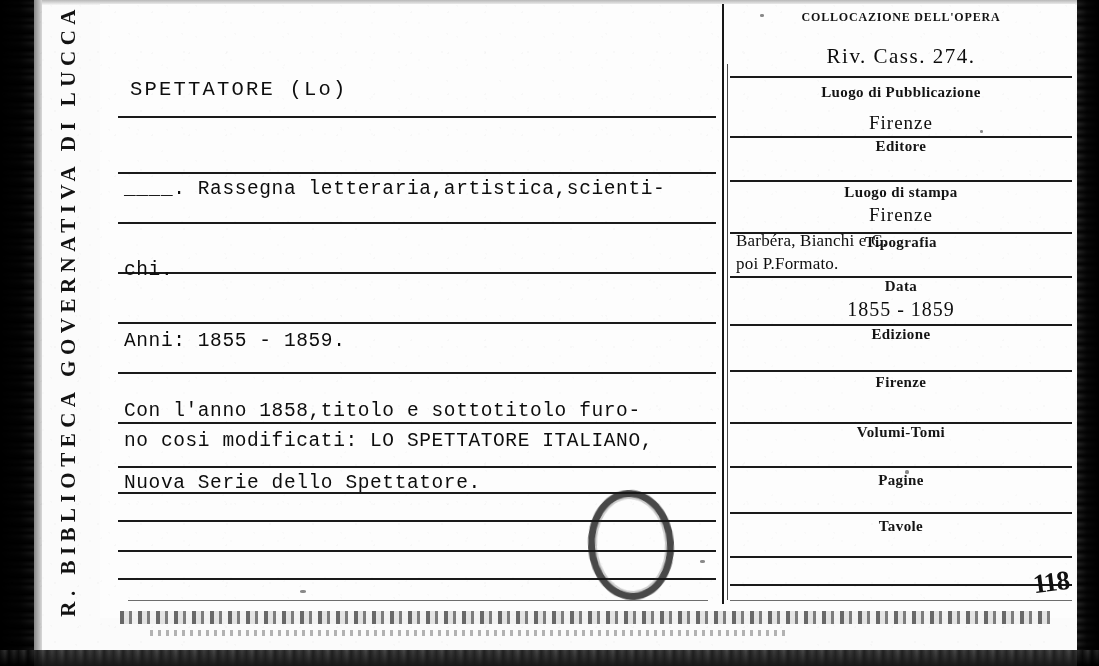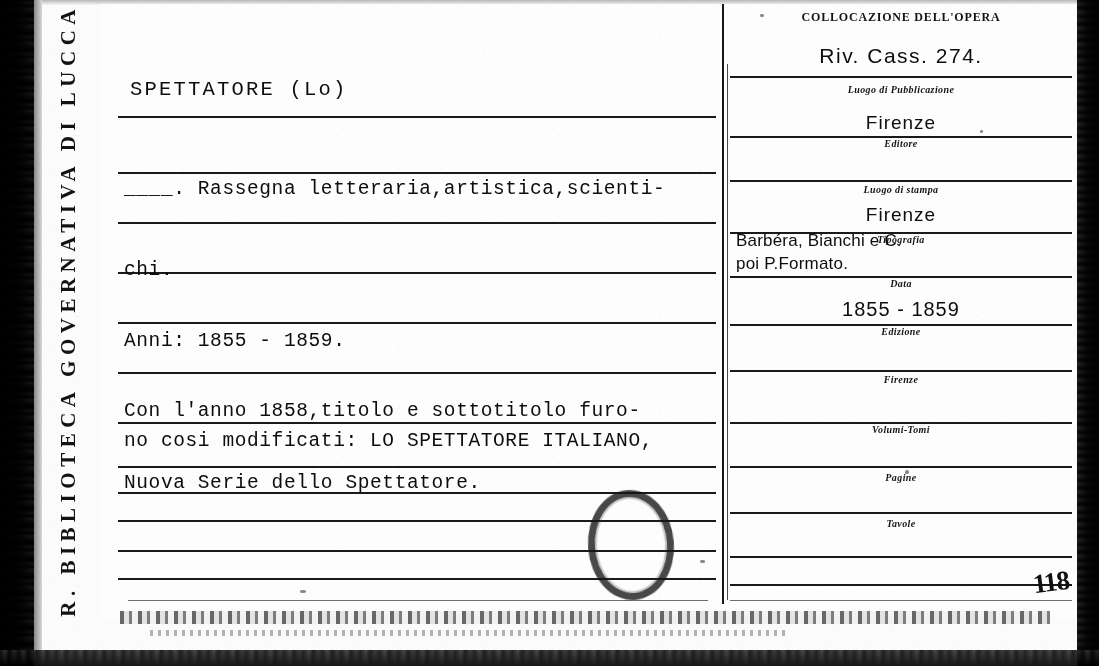--- a/index.html
+++ b/index.html
@@ -174,36 +174,35 @@
     left: 0;
     width: 342px;
     height: 2px;
     background: #1a1a1a;
   }
   .flabel {
     position: absolute;
     width: 342px;
     text-align: center;
     font-family: "Liberation Serif", serif;
-    font-size: 10px;
+    font-size: 15px;
     font-weight: 700;
-    font-style: italic;
     letter-spacing: .4px;
     color: #141414;
   }
   .flabel.caps {
     font-style: normal;
     font-size: 12px;
     letter-spacing: .8px;
   }
   .fvalue {
     position: absolute;
     width: 342px;
     text-align: center;
-    font-family: Liberation Sans, sans-serif;
+    font-family: Liberation Serif, serif;
     font-size: 19px;
     letter-spacing: 1px;
     color: #0d0d0d;
     white-space: pre;
   }
   .fvalue.small { font-size: 17px; letter-spacing: .2px; }
   .fvalue.left  { text-align: left; padding-left: 6px; width: 336px; }
 
   
   .oval {

